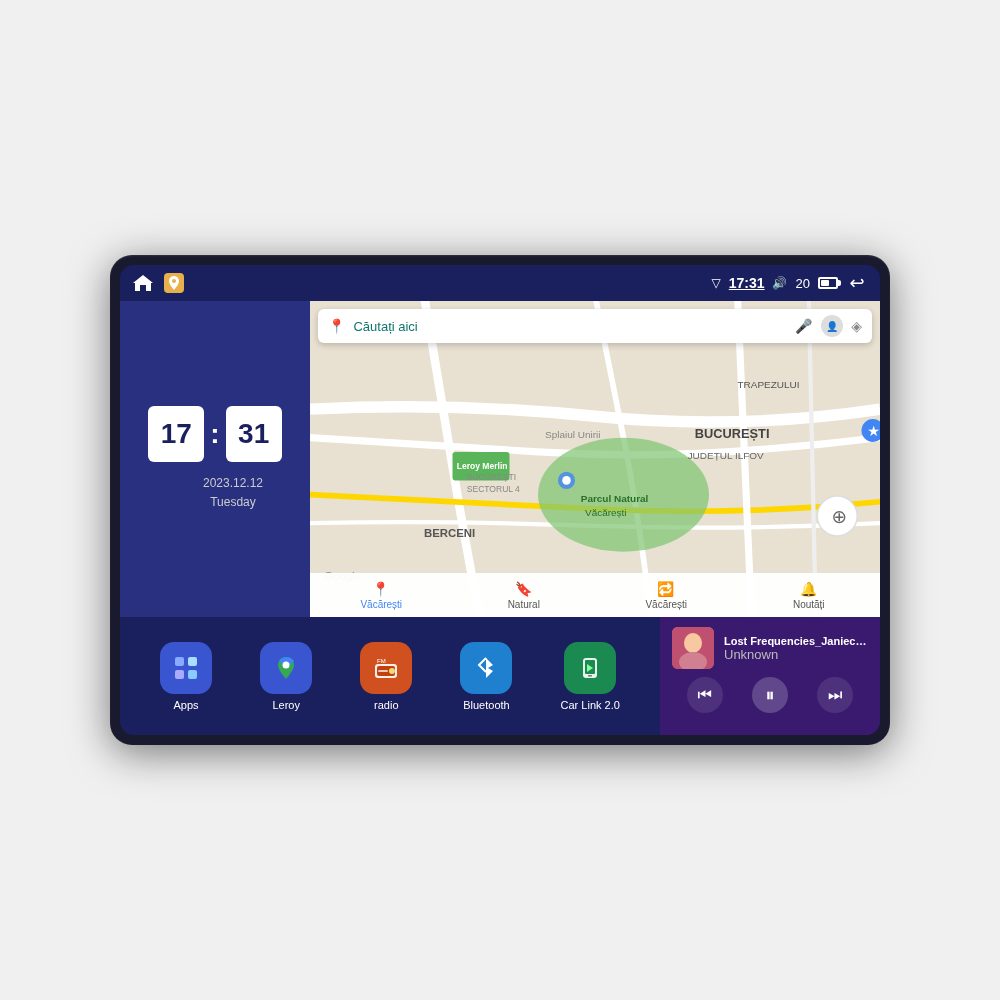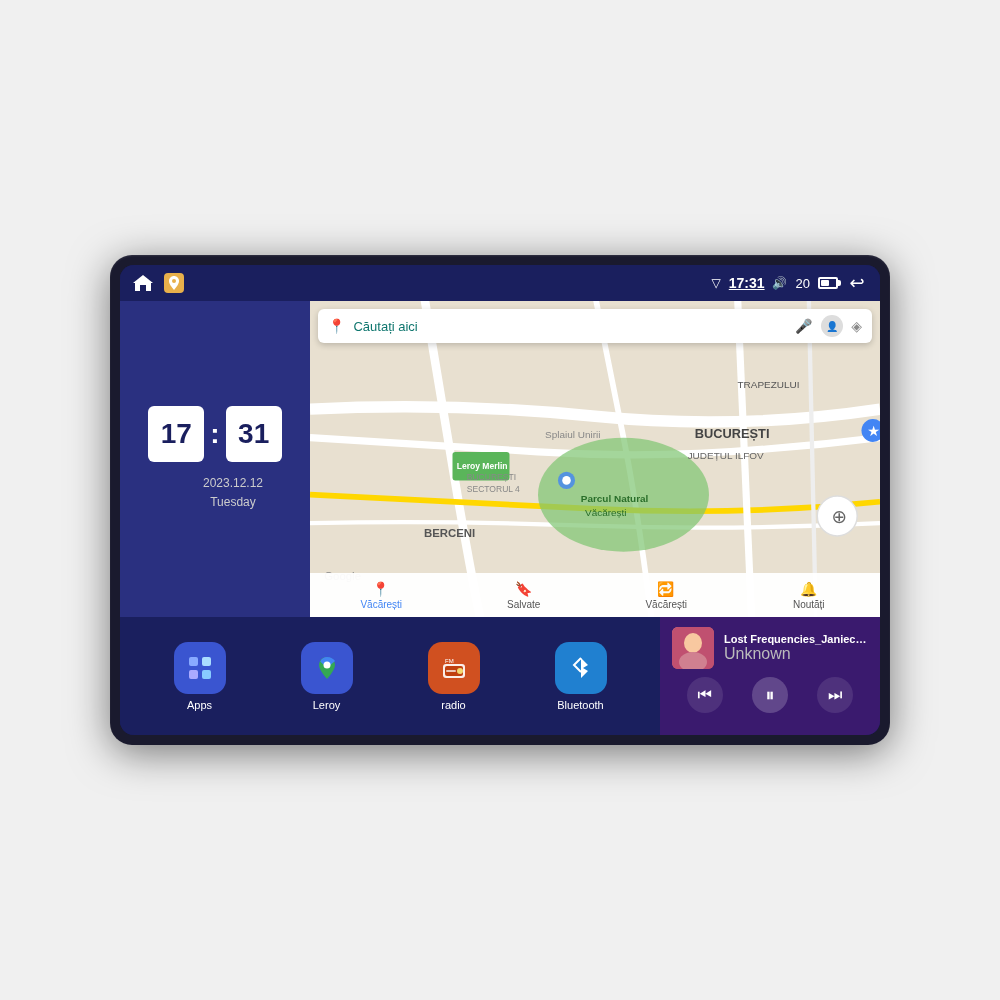--- a/index.html
+++ b/index.html
@@ -332,21 +332,21 @@
 
     .music-text { flex: 1; min-width: 0; }
     .music-title {
       color: #fff;
       font-size: 11px;
       font-weight: bold;
       white-space: nowrap;
       overflow: hidden;
       text-overflow: ellipsis;
     }
-    .music-artist { color: #bbb; font-size: 16px; }
+    .music-artist { color: #bbb; font-size: 13px; }
 
     .music-controls {
       display: flex;
       align-items: center;
       justify-content: space-around;
     }
 
     .ctrl-btn {
       width: 36px;
       height: 36px;
@@ -462,21 +462,21 @@
             <span class="map-layers">◈</span>
           </div>
 
           <div class="map-bottom-nav">
             <div class="map-nav-item active">
               <span class="map-nav-icon">📍</span>
               <span>Văcărești</span>
             </div>
             <div class="map-nav-item">
               <span class="map-nav-icon">🔖</span>
-              <span>Salvate</span>
+              <span>Natural</span>
             </div>
             <div class="map-nav-item">
               <span class="map-nav-icon">🔁</span>
               <span>Văcărești</span>
             </div>
             <div class="map-nav-item">
               <span class="map-nav-icon">🔔</span>
               <span>Noutăți</span>
             </div>
           </div>
@@ -526,20 +526,31 @@
           <div class="app-icon-item">
             <div class="app-icon-circle" style="background:#2080d0;">
               <svg width="28" height="28" viewBox="0 0 28 28">
                 <path d="M14 4 L14 24 L21 17 L16 14 L21 11 Z" fill="white"></path>
                 <path d="M14 4 L7 11 L14 18" stroke="white" stroke-width="2" fill="none"></path>
               </svg>
             </div>
             <span class="app-icon-label">Bluetooth</span>
           </div>
 
+          <div class="app-icon-item">
+            <div class="app-icon-circle" style="background:#1a8a50;">
+              <svg width="28" height="28" viewBox="0 0 28 28">
+                <rect x="7" y="4" width="14" height="20" rx="3" fill="white" opacity="0.9"></rect>
+                <rect x="9" y="6" width="10" height="14" rx="1" fill="#1a8a50"></rect>
+                <rect x="12" y="21" width="4" height="1.5" rx="0.5" fill="#777"></rect>
+                <path d="M11 10 L17 14 L11 18 Z" fill="#7eff9a"></path>
+              </svg>
+            </div>
+            <span class="app-icon-label">Car Link 2.0</span>
+          </div>
         </div>
 
         <div class="music-section">
           <div class="music-info">
             <div class="music-thumb">
               <svg width="42" height="42" viewBox="0 0 42 42">
                 <rect width="42" height="42" fill="#c05070"></rect>
 
                 <ellipse cx="21" cy="16" rx="9" ry="10" fill="#f8c8a0"></ellipse>
                 <ellipse cx="21" cy="35" rx="14" ry="10" fill="#d08090"></ellipse>

